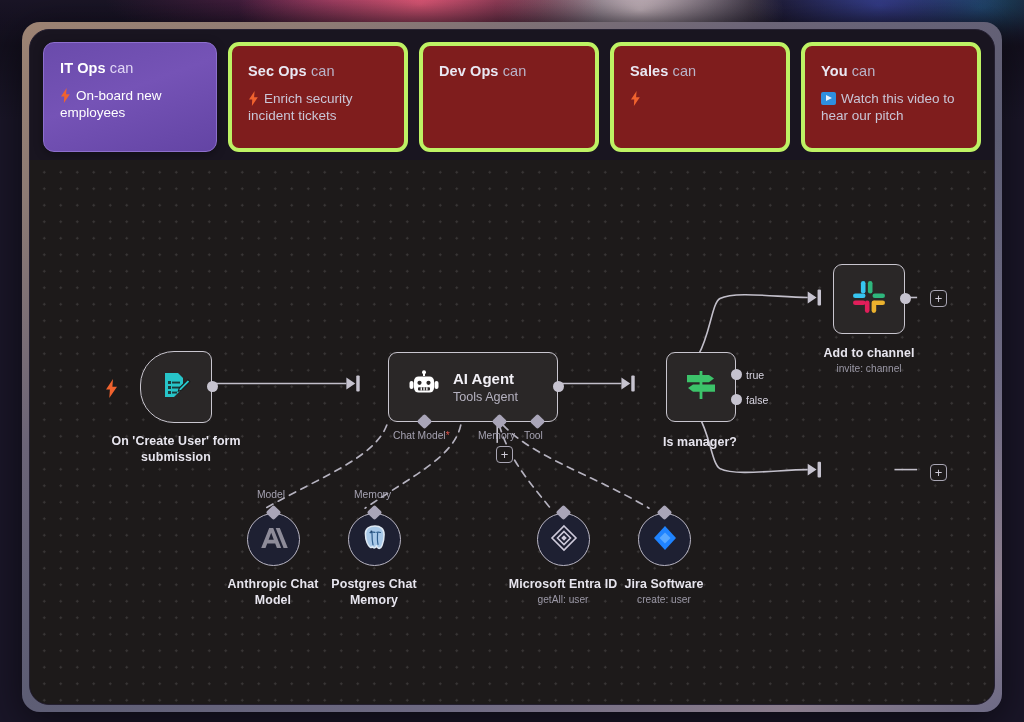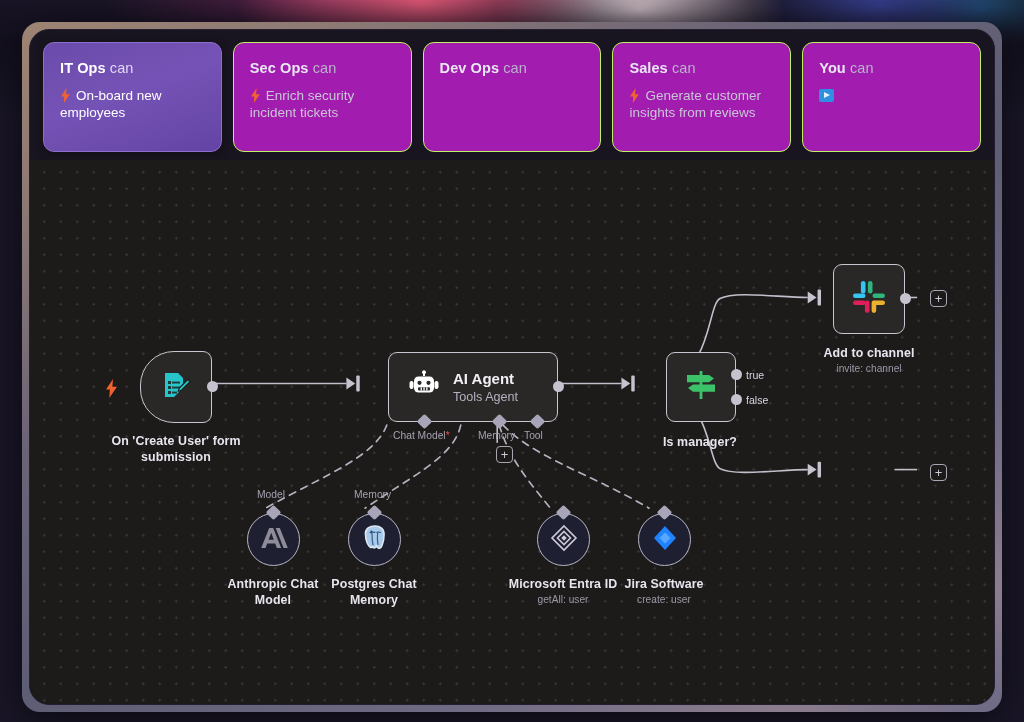--- a/index.html
+++ b/index.html
@@ -45,22 +45,22 @@
   }
 
   
   #cards{
     position:absolute; left:0; top:0; right:0; height:122px;
     display:flex; gap:11px; padding:12px 13px 0 13px;
   }
   .card{
     flex:1 1 0; min-width:0;
     border-radius:11px;
-    background:#a21caf;
-    border:1px solid #bef264;
+    background:#7f1d1d;
+    border:4px solid #bef264;
     padding:17px 16px 0 16px;
     position:relative;
     overflow:hidden;
   }
   .card.active{
     background:linear-gradient(160deg,#6a4bab 0%,#7553b6 45%,#6344a4 100%);
     border:1px solid #8d6fcd;
     box-shadow:0 2px 10px rgba(0,0,0,.35);
   }
   .card-title{
@@ -193,31 +193,31 @@
       <div class="card">
         <div class="card-title">
           <span>Sales</span>
           <span class="sub">can</span>
         </div>
         <div class="card-body">
           <span class="bolt">
             <svg viewBox="0 0 11 15" width="11" height="15">
                 <path d="M6.6 0 1 8.4h3.2L3.9 15 9.8 6.3H6.1z" fill="#f0622e"></path>
               </svg>
-          </span><span>Generate customer insights from reviews</span>
+          </span>
         </div>
       </div>
 
       <div class="card">
         <div class="card-title">
           <span>You</span>
           <span class="sub">can</span>
         </div>
         <div class="card-body">
-          <span class="vidicon"></span>
+          <span class="vidicon"></span><span>Watch this video to hear our pitch</span>
         </div>
       </div>
 
     </div>
 
     <div id="canvas">
 
       <svg id="edges" viewBox="0 0 978 550" preserveAspectRatio="none">
         <g stroke="#c2bfca" stroke-width="1.6" fill="none">
 

